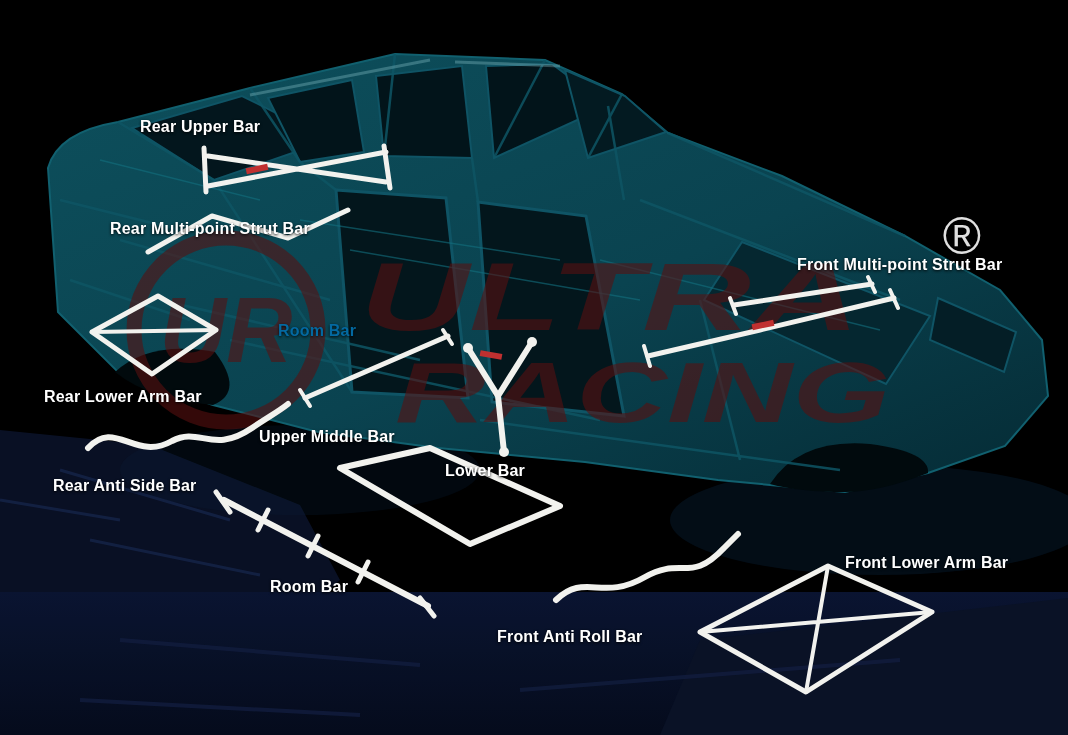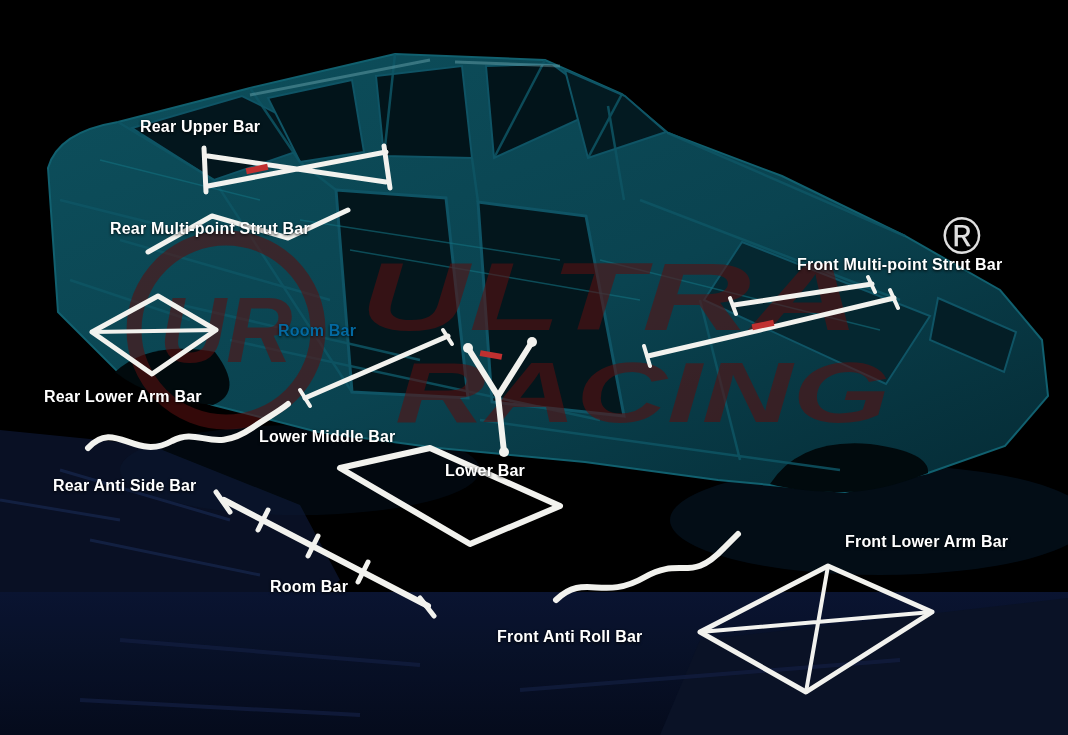--- a/index.html
+++ b/index.html
@@ -126,20 +126,20 @@
     </g>
 
     <text x="962" y="254" font-size="52" fill="#e0e0e0" text-anchor="middle">®</text>
   </svg>
 
   <div class="label" style="left:124px;top:118px">Rear Upper Bar</div>
   <div class="label" style="left:94px;top:220px">Rear Multi-point Strut Bar</div>
   <div class="label" style="left:781px;top:256px">Front Multi-point Strut Bar</div>
   <div class="label label-room" style="left:262px;top:322px">Room Bar</div>
   <div class="label" style="left:28px;top:388px">Rear Lower Arm Bar</div>
-  <div class="label" style="left:243px;top:428px">Lower Middle Bar</div>
+  <div class="label" style="left:243px;top:428px">Upper Middle Bar</div>
   <div class="label" style="left:429px;top:462px">Lower Bar</div>
   <div class="label" style="left:37px;top:477px">Rear Anti Side Bar</div>
-  <div class="label" style="left:829px;top:533px">Front Lower Arm Bar</div>
+  <div class="label" style="left:829px;top:554px">Front Lower Arm Bar</div>
   <div class="label" style="left:254px;top:578px">Room Bar</div>
   <div class="label" style="left:481px;top:628px">Front Anti Roll Bar</div>
 
 </div>
 
 </body></html>

